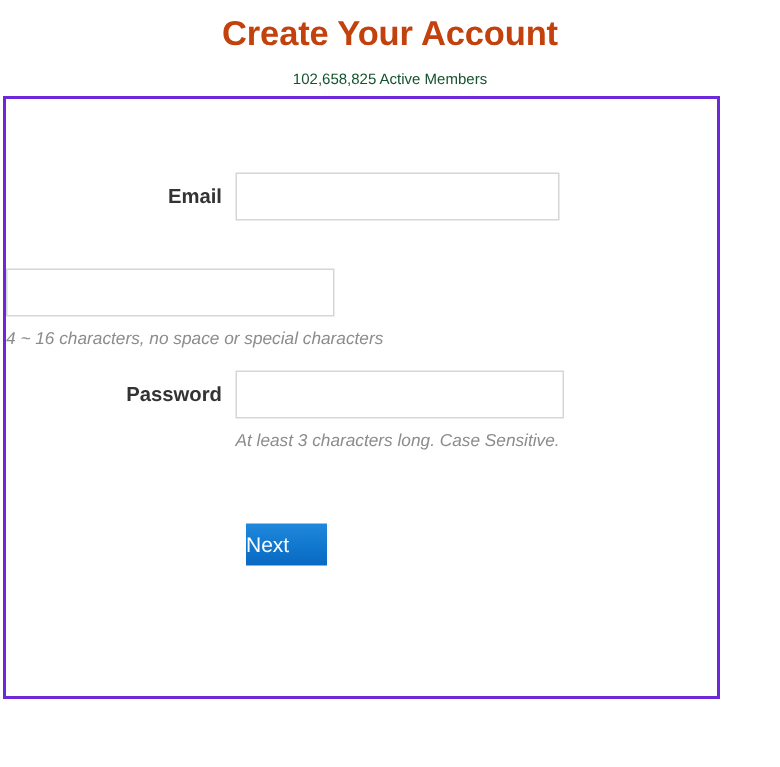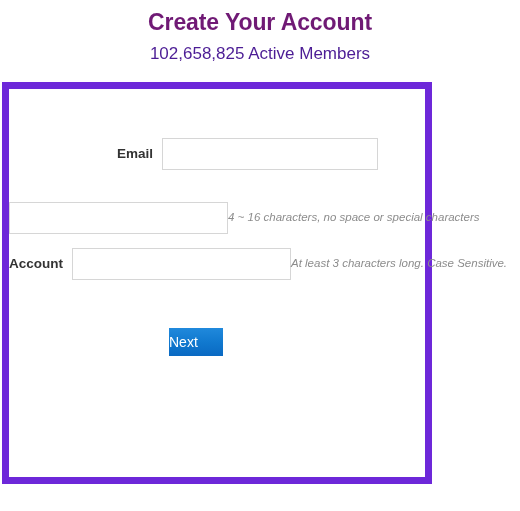--- a/index.html
+++ b/index.html
@@ -20,40 +20,40 @@
   }
 
   
   .header {
     padding-top: 7px;
     text-align: center;
   }
   .page-title {
     font-size: 23px;
     font-weight: bold;
-    color: #701a75;
+    color: #c2410c;
     letter-spacing: -0.1px;
     line-height: 30px;
     margin: 0;
   }
   .page-subtitle {
-    font-size: 17px;
-    color: #4c1d95;
+    font-size: 10px;
+    color: #14532d;
     line-height: 20px;
     margin: 7px 0 0 0;
   }
 
   
   .card {
     position: absolute;
     left: 2px;
-    top: 82px;
-    width: 430px;
+    top: 64px;
+    width: 478px;
     height: 402px;
-    border: 7px solid #6d28d9;
+    border: 2px solid #6d28d9;
     background: #ffffff;
     box-sizing: border-box;
   }
 
   
   .form {
     padding-top: 49px;
   }
   .form-row {
     position: relative;
@@ -66,21 +66,21 @@
     text-align: right;
     padding-right: 9px;
     box-sizing: border-box;
     font-size: 13.5px;
     font-weight: bold;
     color: #333333;
     line-height: 32px;
   }
   .field-col {
     display: flex;
-    flex-direction: row;
+    flex-direction: column;
   }
   .text-input {
     width: 216px;
     height: 32px;
     border: 1px solid #d6d6d6;
     background: #ffffff;
     box-sizing: border-box;
     font-family: "Liberation Sans", sans-serif;
     font-size: 13px;
     color: #333333;
@@ -146,21 +146,21 @@
       </div>
 
       <div class="form-row row-username">
         <div class="field-col">
           <input class="text-input wide" type="text" placeholder="" style="">
           <div class="hint">4 ~ 16 characters, no space or special characters</div>
         </div>
       </div>
 
       <div class="form-row row-password">
-        <div class="field-label">Account</div>
+        <div class="field-label">Password</div>
         <div class="field-col">
           <input class="text-input wide" type="password" placeholder="" style="">
           <div class="hint">At least 3 characters long. Case Sensitive.</div>
         </div>
       </div>
 
       <div class="actions">
         <button class="next-button">Next</button>
       </div>
 

